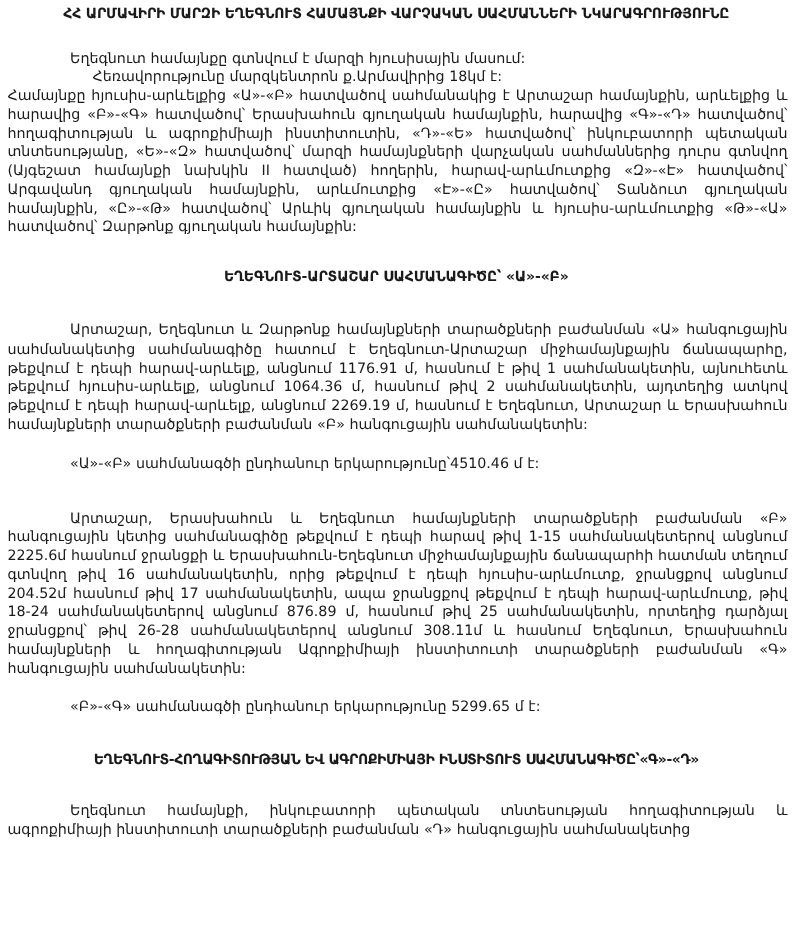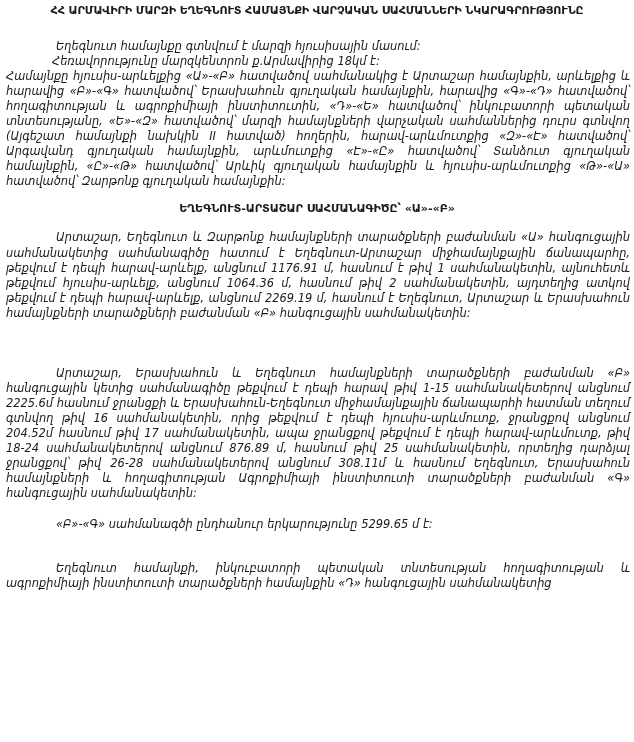--- a/index.html
+++ b/index.html
@@ -34,33 +34,33 @@
     transform-origin: center top;
   }
   .body-text {
     font-size: 11.4px;
     line-height: 15.05px;
     text-align: justify;
     text-justify: inter-word;
     margin: 0;
     padding: 0 4px 0 6px;
     word-spacing: 0.1px;
-    font-style: italic;
   }
   .indent {
     text-indent: 50px;
   }
   .indent-small {
     text-indent: 46px;
+    margin-left: 22px;
   }
   .section-heading {
     font-size: 11.2px;
     font-weight: bold;
     text-align: center;
-    margin: 0;
+    margin: 13px;
     padding: 0 4px;
     letter-spacing: -0.1px;
     white-space: nowrap;
   }
   .section-heading.wide {
     letter-spacing: -0.35px;
   }
   .sp-1 { height: 13px; }
   .sp-2 { height: 15px; }
   .sp-3 { height: 16px; }
@@ -87,32 +87,34 @@
   <div class="sp-1"></div>
 
   <h2 class="section-heading">ԵՂԵԳՆՈՒՏ-ԱՐՏԱՇԱՐ ՍԱՀՄԱՆԱԳԻԾԸ՝ «Ա»-«Բ»</h2>
 
   <div class="sp-2"></div>
 
   <p class="body-text indent">Արտաշար, Եղեգնուտ և Զարթոնք համայնքների տարածքների բաժանման «Ա» հանգուցային սահմանակետից սահմանագիծը հատում է Եղեգնուտ-Արտաշար միջհամայնքային ճանապարհը, թեքվում է դեպի հարավ-արևելք, անցնում 1176.91 մ, հասնում է թիվ 1 սահմանակետին, այնուհետև թեքվում հյուսիս-արևելք, անցնում 1064.36 մ, հասնում թիվ 2 սահմանակետին, այդտեղից ատկով թեքվում է դեպի հարավ-արևելք, անցնում 2269.19 մ, հասնում է Եղեգնուտ, Արտաշար և Երասխահուն համայնքների տարածքների բաժանման «Բ» հանգուցային սահմանակետին:</p>
 
   <div class="sp-3"></div>
 
+  <p class="body-text indent">«Ա»-«Բ» սահմանագծի ընդհանուր երկարությունը՝4510.46 մ է:</p>
 
   <div class="sp-4"></div>
 
 
   <div class="sp-5"></div>
 
   <p class="body-text indent">Արտաշար, Երասխահուն և Եղեգնուտ համայնքների տարածքների բաժանման «Բ» հանգուցային կետից սահմանագիծը թեքվում է դեպի հարավ թիվ 1-15 սահմանակետերով անցնում 2225.6մ հասնում ջրանցքի և Երասխահուն-Եղեգնուտ միջհամայնքային ճանապարհի հատման տեղում գտնվող թիվ 16 սահմանակետին, որից թեքվում է դեպի հյուսիս-արևմուտք, ջրանցքով անցնում 204.52մ հասնում թիվ 17 սահմանակետին, ապա ջրանցքով թեքվում է դեպի հարավ-արևմուտք, թիվ 18-24 սահմանակետերով անցնում 876.89 մ, հասնում թիվ 25 սահմանակետին, որտեղից դարձյալ ջրանցքով՝ թիվ 26-28 սահմանակետերով անցնում 308.11մ և հասնում Եղեգնուտ, Երասխահուն համայնքների և հողագիտության Ագրոքիմիայի ինստիտուտի տարածքների բաժանման «Գ» հանգուցային սահմանակետին:</p>
 
   <div class="sp-6"></div>
 
   <p class="body-text indent">«Բ»-«Գ» սահմանագծի ընդհանուր երկարությունը 5299.65 մ է:</p>
 
   <div class="sp-7"></div>
 
+  <h2 class="section-heading wide">ԵՂԵԳՆՈՒՏ-ՀՈՂԱԳԻՏՈՒԹՅԱՆ ԵՎ ԱԳՐՈՔԻՄԻԱՅԻ ԻՆՍՏԻՏՈՒՏ  ՍԱՀՄԱՆԱԳԻԾԸ՝«Գ»-«Դ»</h2>
 
   <div class="sp-8"></div>
 
-  <p class="body-text indent">Եղեգնուտ համայնքի, ինկուբատորի պետական տնտեսության հողագիտության և ագրոքիմիայի ինստիտուտի տարածքների համայնքին «Դ» հանգուցային սահմանակետից</p>
+  <p class="body-text indent">Եղեգնուտ համայնքի, ինկուբատորի պետական տնտեսության հողագիտության և ագրոքիմիայի ինստիտուտի տարածքների բաժանման «Դ» հանգուցային սահմանակետից</p>
 
 </div>
 
 </body></html>

